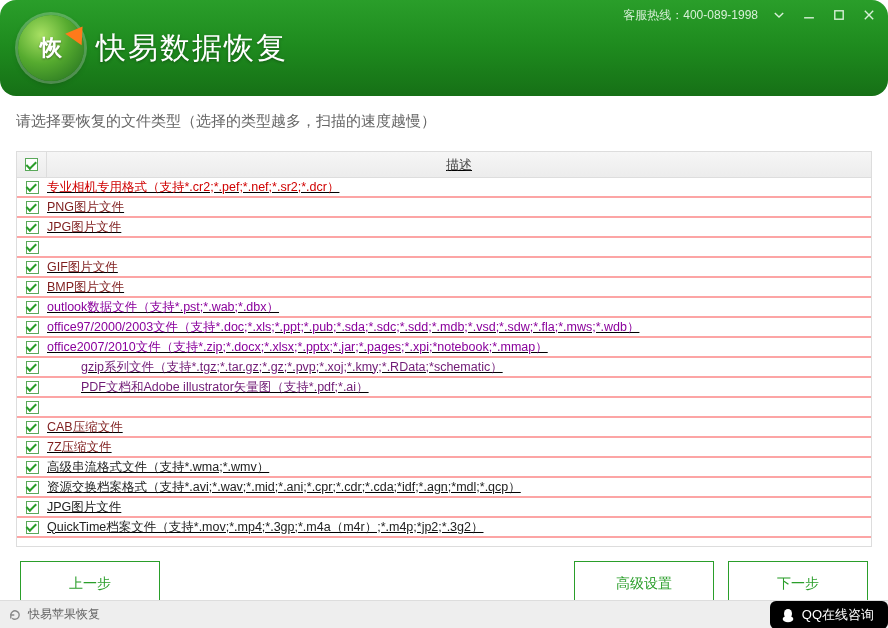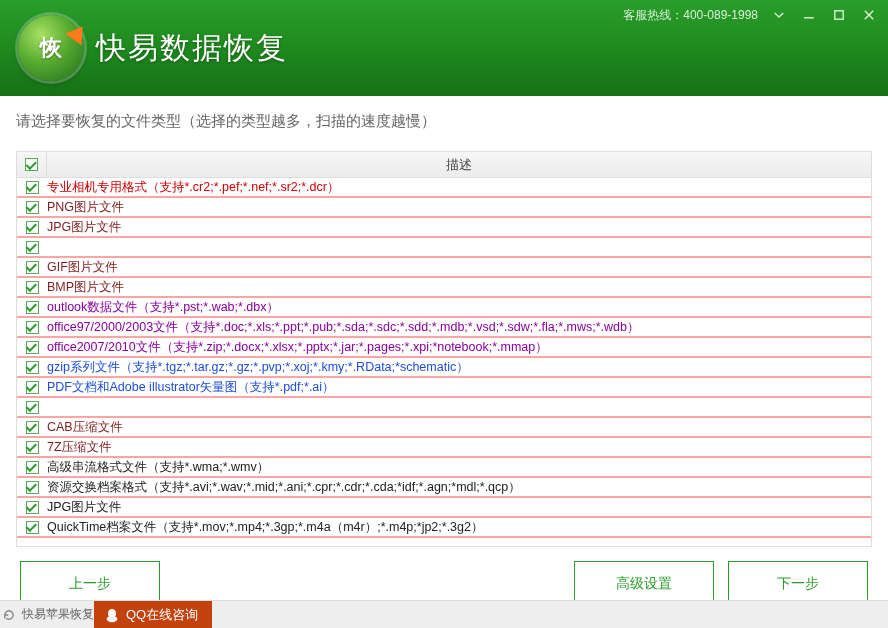--- a/index.html
+++ b/index.html
@@ -5,20 +5,21 @@
 * { margin: 0; padding: 0; box-sizing: border-box; }
 body { font-family: "Microsoft YaHei", SimSun, Arial, sans-serif; background: #fff; width: 888px; height: 628px; overflow: hidden; position: relative; }
 
 .header {
   height: 96px;
   background: linear-gradient(to bottom, #2a9e2a 0%, #1e8a1e 50%, #167016 100%);
   position: relative;
   display: flex;
   align-items: center;
   padding-left: 18px;
+  border-radius: 16px;
 }
 .topbar {
   position: absolute; top: 6px; right: 10px;
   display: flex; align-items: center; gap: 12px;
   color: #d8f0d8; font-size: 12px;
 }
 .topbar .icon { width: 18px; height: 18px; display: inline-flex; align-items: center; justify-content: center; cursor: pointer; }
 .topbar svg { stroke: #d8f0d8; fill: none; stroke-width: 2; }
 
 .logo-wrap { display: flex; align-items: center; gap: 12px; }
@@ -33,21 +34,21 @@
 .logo-arrow {
   position:absolute; right:-4px; top:10px;
   width:0;height:0;border-left:10px solid transparent;border-right:10px solid transparent;border-bottom:16px solid #ff7a1a;
   transform: rotate(35deg);
 }
 .app-title { color: #fff; font-size: 30px; letter-spacing: 2px; text-shadow: 0 1px 3px rgba(0,0,0,.35); }
 
 .content { padding: 16px; }
 .instruction { color: #666; font-size: 15px; margin-bottom: 20px; }
 
-.table-wrap { border: 1px solid #ddd; }
+.table-wrap { border: 1px solid #ddd; text-decoration: underline; }
 .thead {
   display:flex; align-items:center; height: 26px;
   background: linear-gradient(#f6f6f6,#ececec);
   border-bottom:1px solid #ddd; font-size:13px; color:#444;
 }
 .th-check { width: 30px; display:flex; align-items:center; justify-content:center; border-right:1px solid #ddd; height:100%; }
 .th-desc { flex:1; text-align:center; }
 
 .tbody {
   height: 368px; overflow-y: scroll; background:#fff;
@@ -66,45 +67,45 @@
   cursor:pointer;
 }
 .chk::after {
   content:""; width:8px; height:4px; border-left:2px solid #2a9e2a; border-bottom:2px solid #2a9e2a;
   transform: rotate(-45deg) translate(0,-1px);
 }
 
 .c-red { color:#d00000; }
 .c-blue { color:#7f1d1d; }
 .c-purple { color:#8a009c; }
-.c-teal { color:#1d4ed8; }
+.c-teal { color:#701a75;margin-left:34px; }
 .c-black { color:#222; }
 
 .footer-btns {
   display:flex; justify-content:space-between; padding: 14px 4px 0;
 }
 .footer-right { display:flex; gap: 14px; }
 .btn {
   min-width: 140px; height: 46px;
   border:1px solid #2a9e2a; background:#fff; color:#2a9e2a;
   font-size:14px; display:flex; align-items:center; justify-content:center;
   cursor:pointer;
 }
 
 .bottombar {
   position:absolute; left:0; right:0; bottom:0; height:28px;
   background:#eee; border-top:1px solid #ddd;
-  display:flex; align-items:center; justify-content:flex-start;
-  padding-left:2px; font-size:12px; color:#666;
+  display:flex; align-items:center; justify-content:space-between;
+  padding-left:8px; font-size:12px; color:#666;
 }
 .bottombar-left { display:flex; align-items:center; gap:6px; cursor:pointer;}
 .bottombar-left svg { width:14px; height:14px; }
 .qq-btn {
-  background:#c2410c; color:#fff; height:28px; padding:0 14px 0 10px;
-  display:flex; align-items:center; gap:6px; font-size:13px; cursor:pointer;
+  background:#000000; color:#fff; height:28px; padding:0 14px 0 10px;
+  display:flex; align-items:center; gap:6px; font-size:13px; cursor:pointer;border-radius:6px;
 }
 .qq-icon { width:16px; height:16px; }
 
 
 .tbody::-webkit-scrollbar { width:16px; }
 .tbody::-webkit-scrollbar-track { background:#f0f0f0; border-left:1px solid #ddd;}
 .tbody::-webkit-scrollbar-thumb { background:#c8c8c8; border:1px solid #aaa;}
 </style>
 </head>
 <body>

